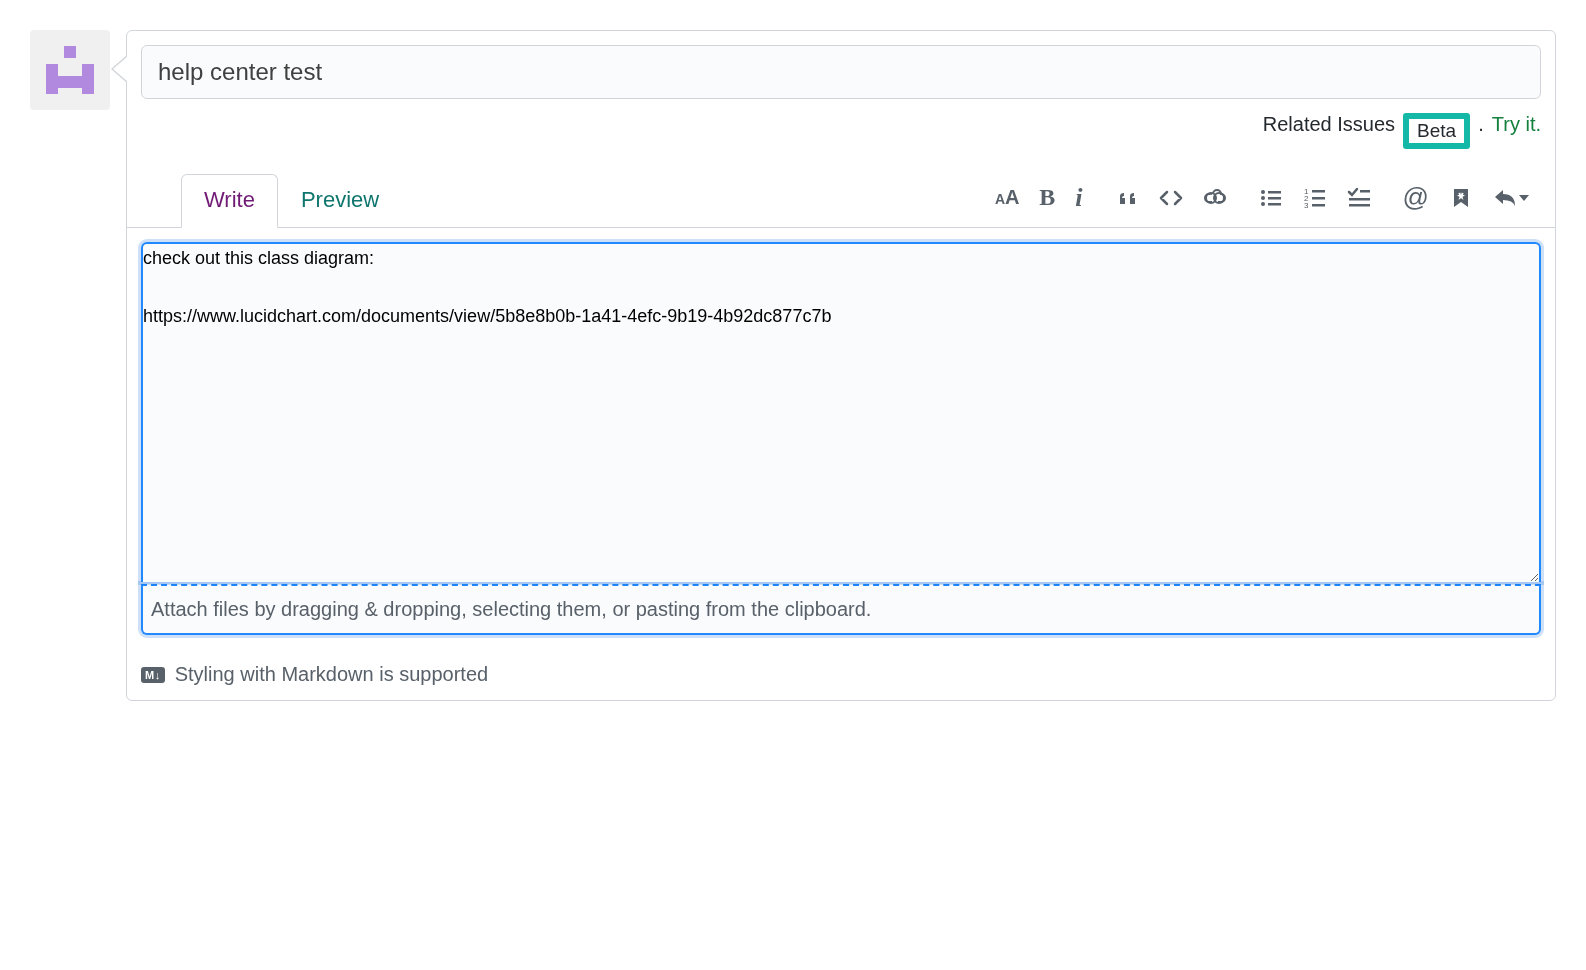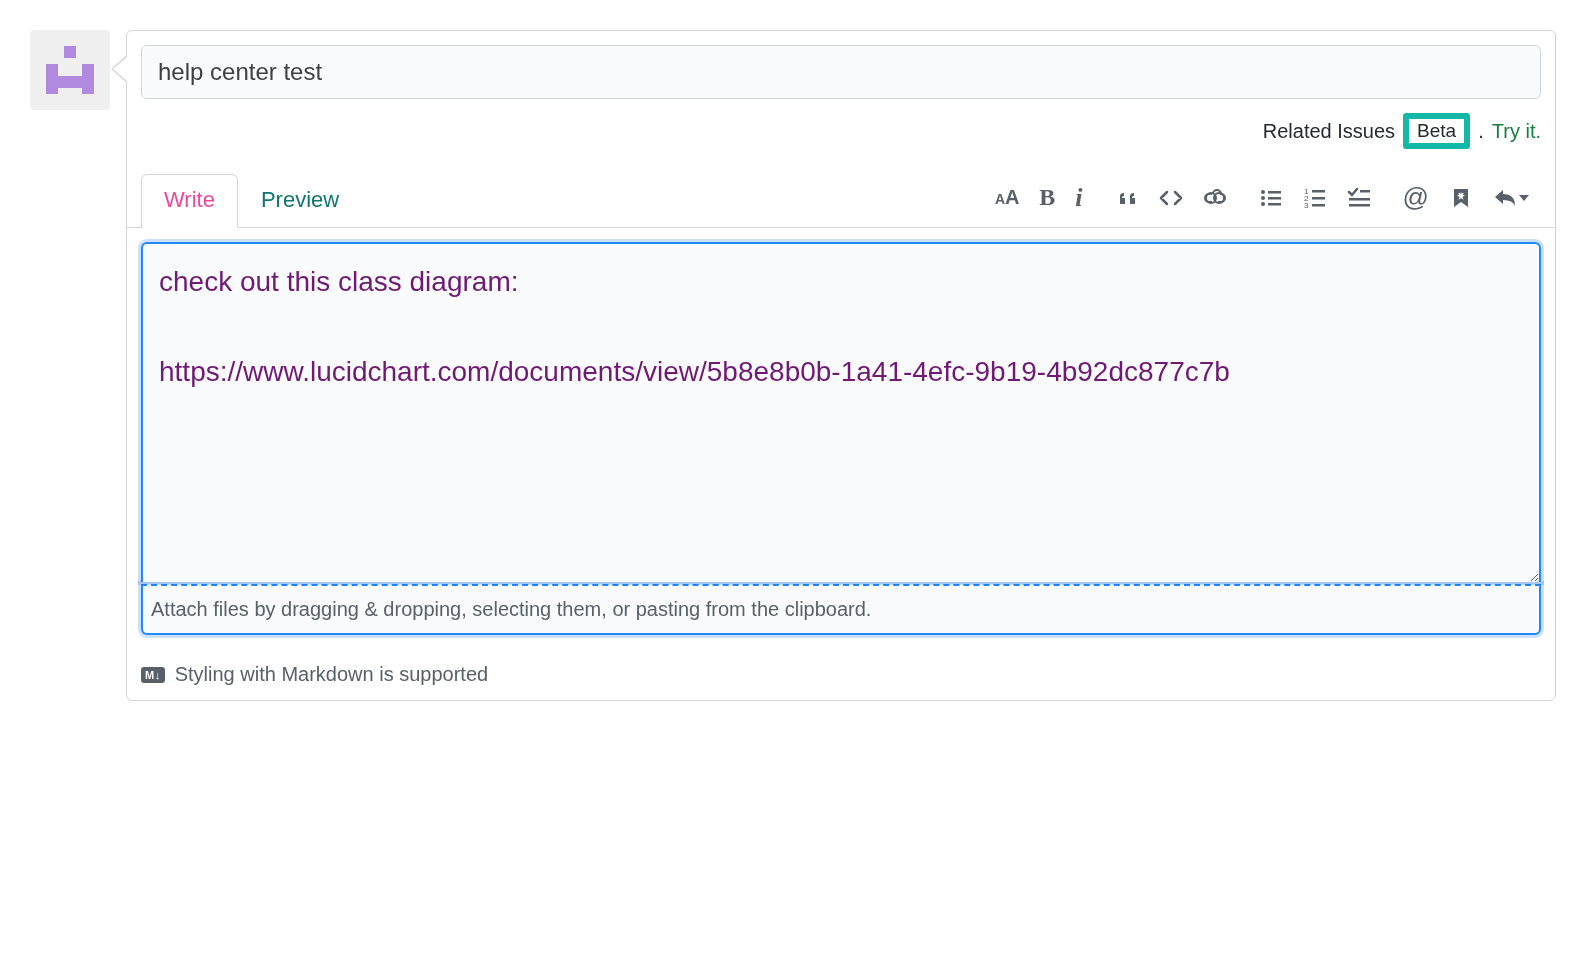--- a/index.html
+++ b/index.html
@@ -58,21 +58,20 @@
   font-size: 24px;
   border: 1px solid #d1d5da;
   border-radius: 6px;
   background: #fafbfc;
   color: #404040;
   outline: none;
 }
 .related-row {
   display: flex;
   justify-content: flex-end;
-  align-items: center;
   gap: 8px;
   padding: 14px 14px 0 14px;
   font-size: 20px;
 }
 .related-label { color: #24292e; }
 .beta-badge {
   border: 6px solid #14b8a6;
   color: #24292e;
   padding: 1px 8px;
   border-radius: 3px;
@@ -97,21 +96,22 @@
   border: 1px solid transparent;
   border-bottom: none;
   position: relative;
   top: 1px;
   border-radius: 6px 6px 0 0;
 }
 .tab.active {
   background: #fff;
   border: 1px solid #d1d5da;
   border-bottom: 1px solid #fff;
-  color: #ec4899;
+  color: #701a75;
+  margin-left: 40px;
 }
 .toolbar {
   display: flex;
   align-items: center;
   gap: 28px;
   padding-bottom: 12px;
   padding-right: 10px;
 }
 .toolbar-group { display: flex; align-items: center; gap: 16px; }
 .tool-btn {
@@ -125,31 +125,30 @@
   padding: 2px;
 }
 .tool-btn svg { width: 24px; height: 24px; fill: #586069; }
 .tool-btn.bold-text { font-weight: 700; font-size: 24px; font-family: Georgia, serif; }
 .tool-btn.italic-text { font-style: italic; font-size: 26px; font-family: Georgia, serif; font-weight: 600; }
 .tool-btn.at-text { font-size: 26px; font-weight: 400; }
 .body-section { padding: 14px; }
 .body-textarea {
   width: 100%;
   min-height: 340px;
-  padding: 16px;
-  font-size: 28px;
+  font-size: 18px;
   line-height: 1.6;
   border: 2px solid #2188ff;
   border-radius: 6px 6px 0 0;
   background: #fafbfc;
   resize: vertical;
   outline: none;
   box-shadow: 0 0 0 3px rgba(3,102,214,0.2);
   font-family: inherit;
-  color: #701a75;
+  color: #000000;
   border-bottom: none;
 }
 .attach-bar {
   border: 2px solid #2188ff;
   border-top: 2px dashed #2188ff;
   border-radius: 0 0 6px 6px;
   padding: 12px 8px;
   font-size: 20px;
   color: #586069;
   background: #fafbfc;

